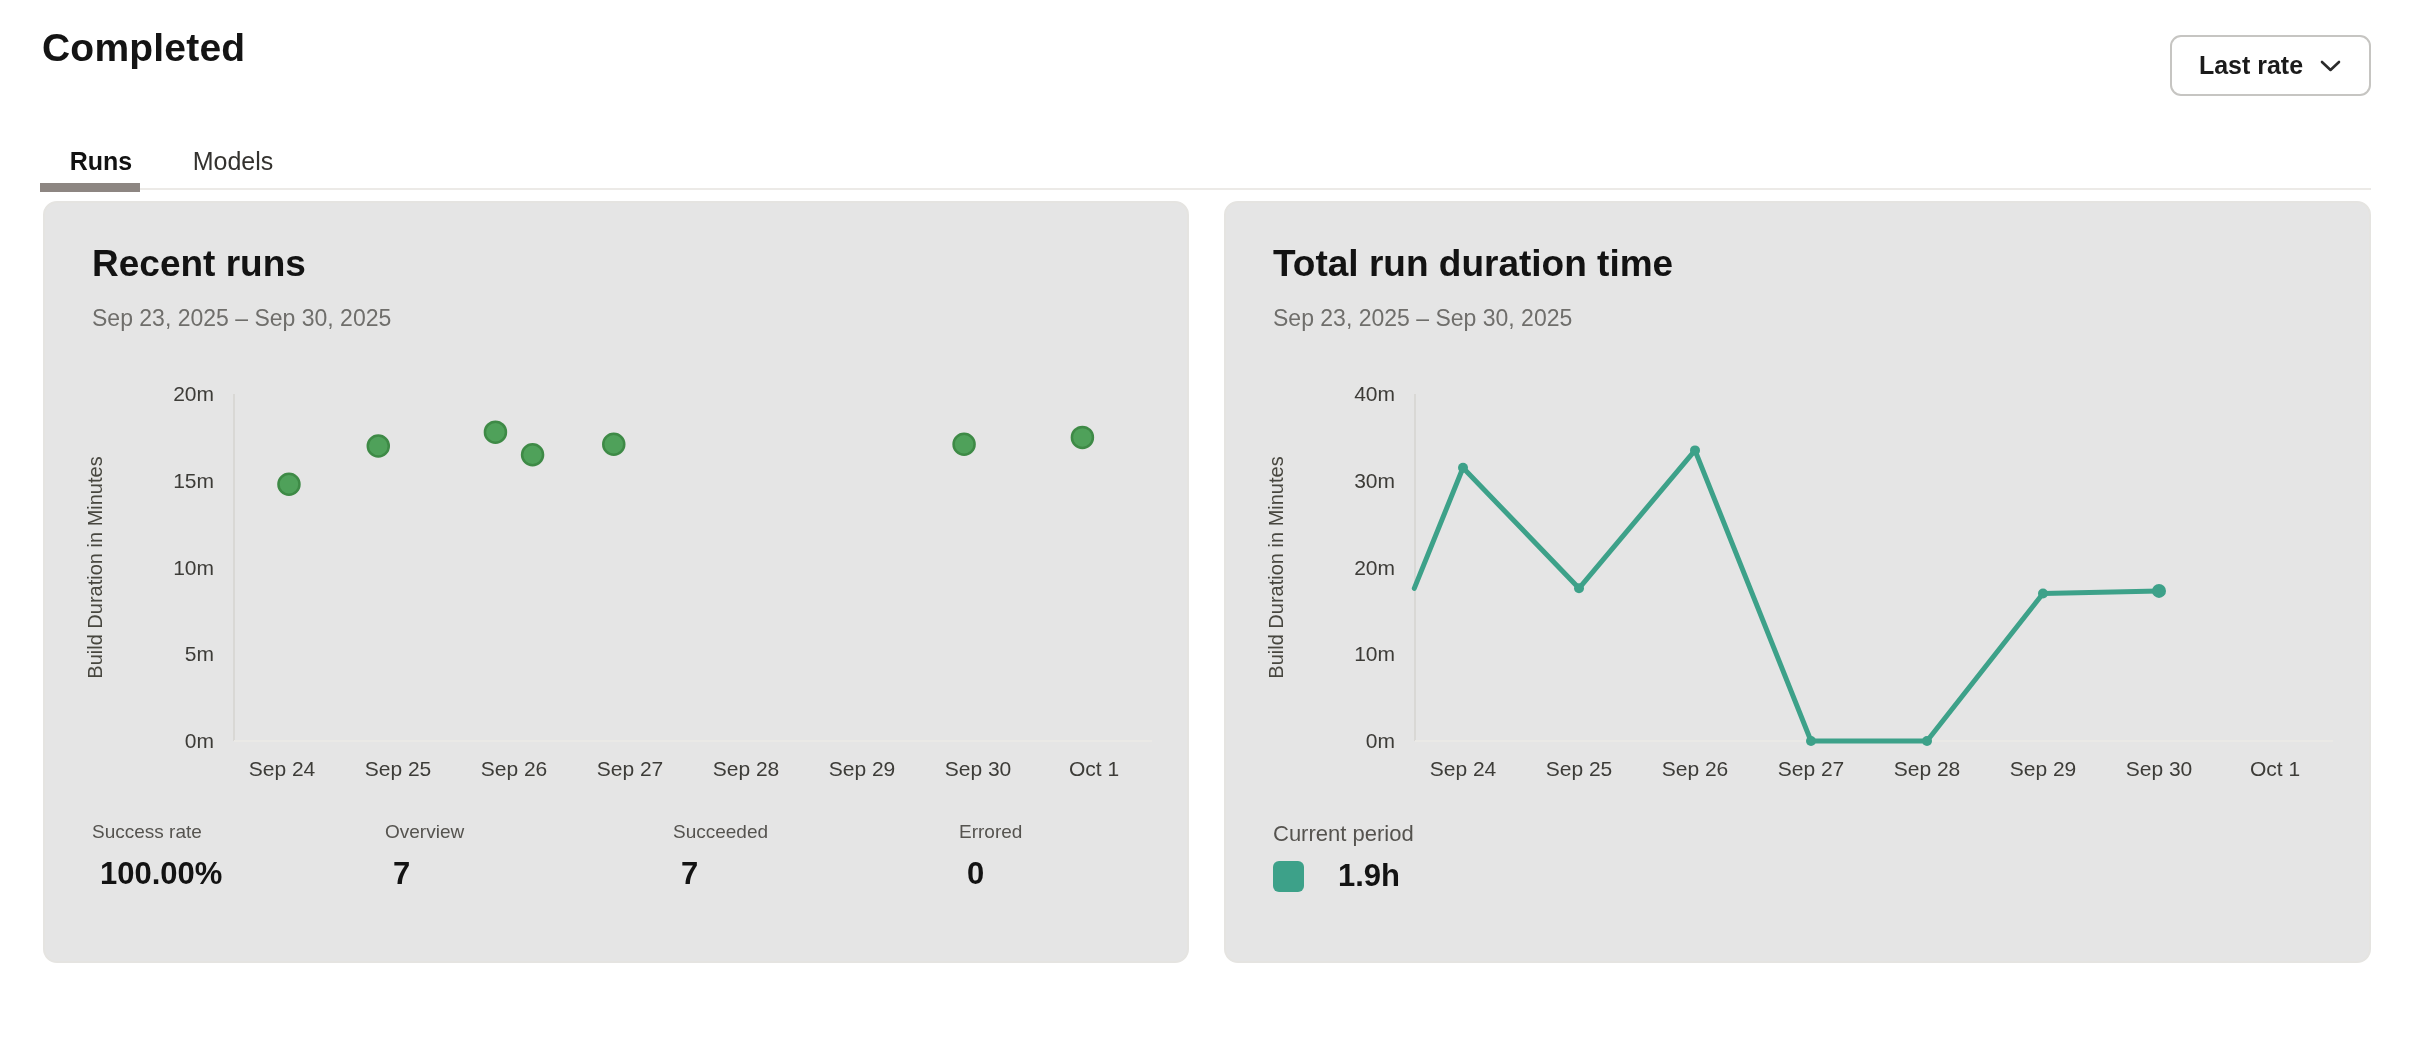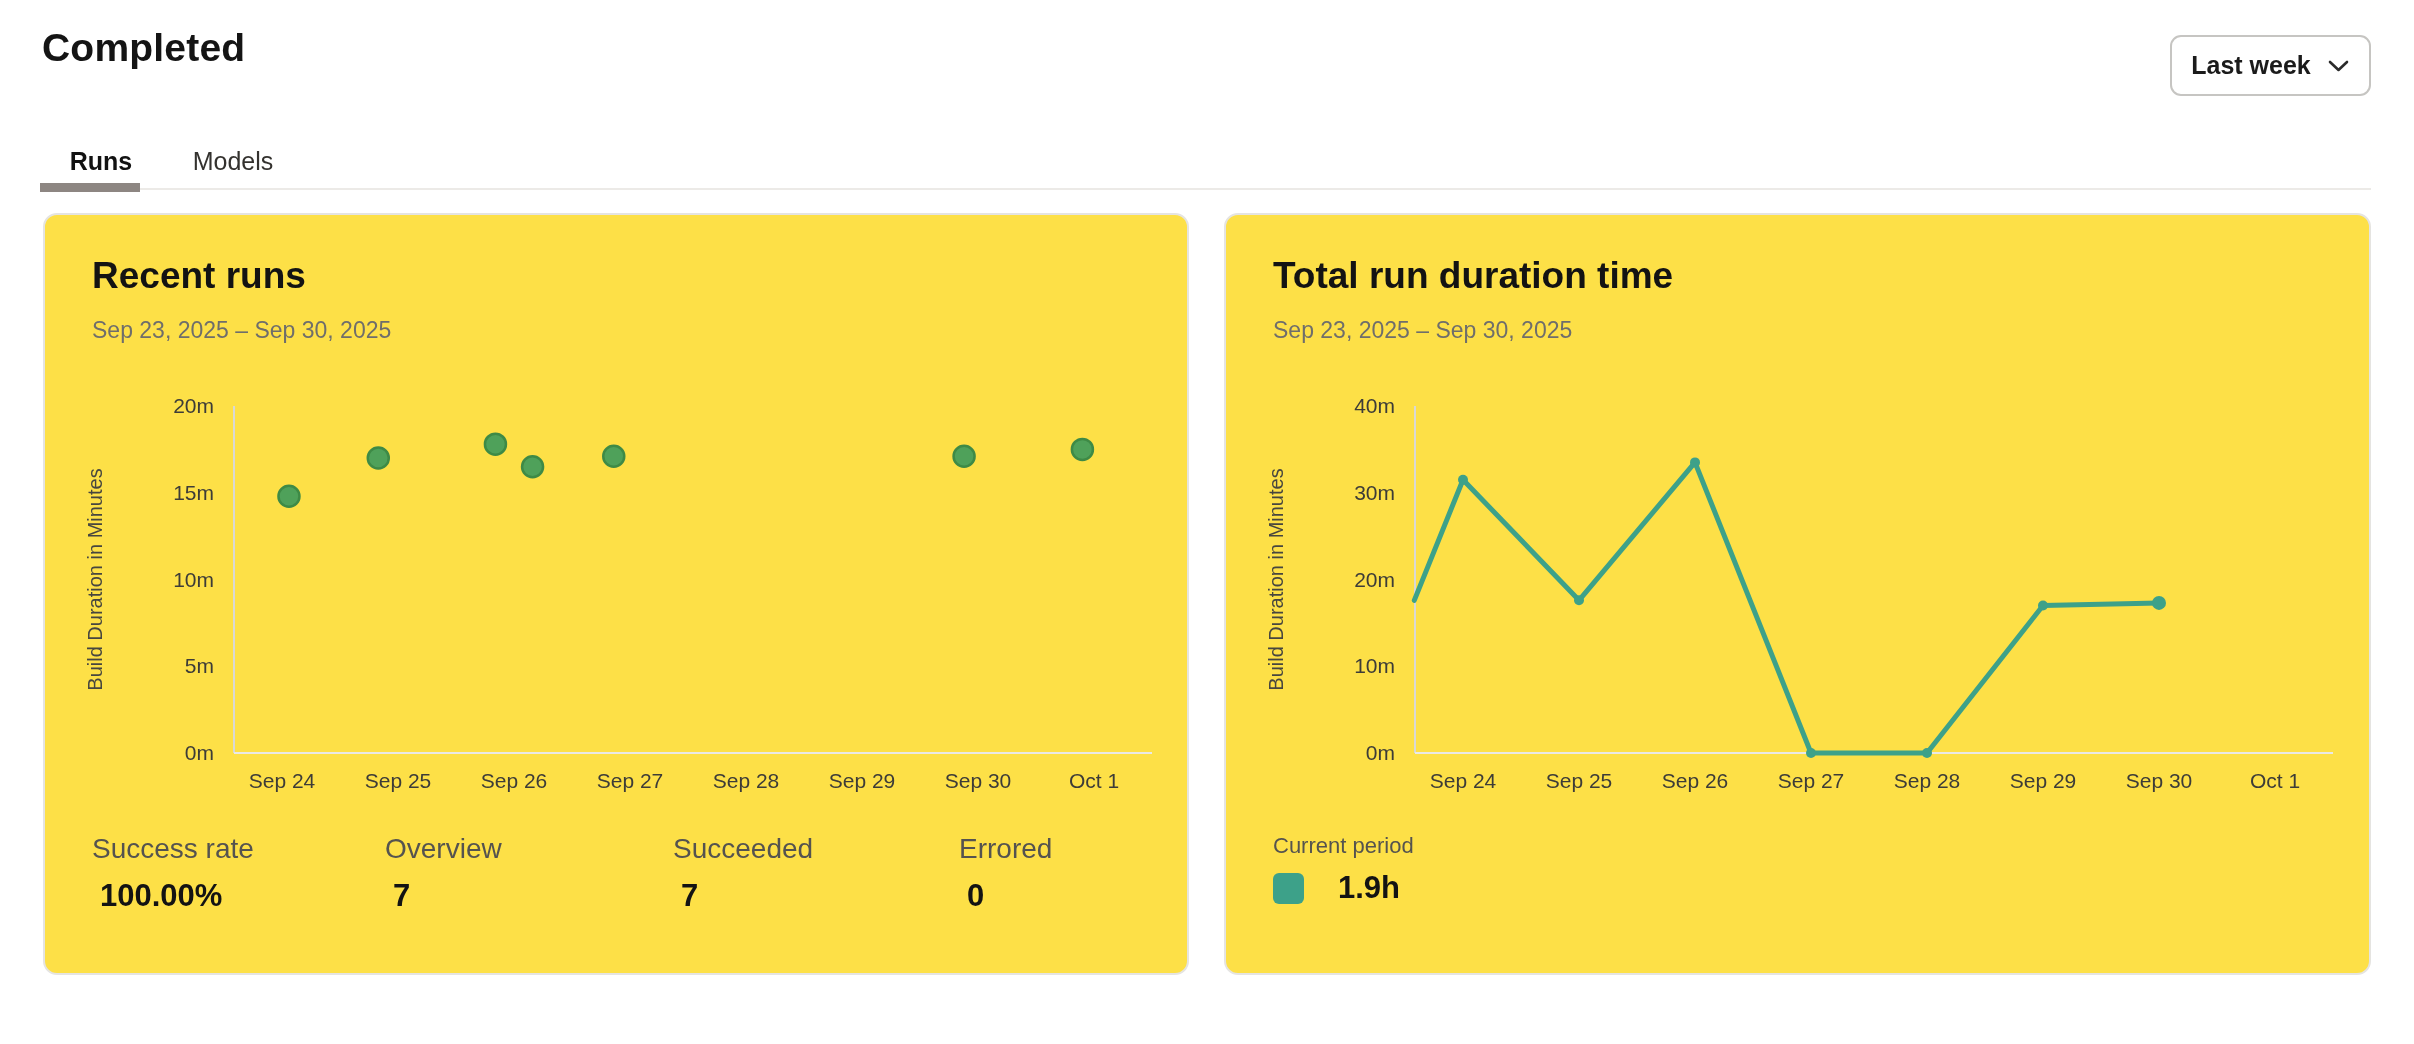--- a/index.html
+++ b/index.html
@@ -20,48 +20,48 @@
   .chevron{display:block}
 
   .tabbar{position:absolute;left:40px;top:136px;width:2331px;height:52px;border-bottom:2px solid #eceae7}
   .tab{position:absolute;top:0;height:50px;display:flex;align-items:center;justify-content:center;
        font-size:25px;color:#34322f;cursor:pointer;background:none;border:none;font-family:inherit;padding:0}
   .tab.active{font-weight:700;color:#121212}
   .tab-runs{left:11px;width:100px}
   .tab-models{left:148px;width:90px}
   .tab-indicator{position:absolute;left:0;top:47px;width:100px;height:9px;background:#8d8682}
 
-  .card{position:absolute;top:213px;width:1146px;height:762px;box-sizing:border-box;
-        background:#fde047;border:2px solid #e5e4e1;border-radius:14px}
+  .card{position:absolute;top:201px;width:1146px;height:762px;box-sizing:border-box;
+        background:#e5e5e5;border:2px solid #e5e4e1;border-radius:14px}
   .card-recent-runs{left:43px}
   .card-total-duration{left:1224px;width:1147px}
   .card-title{position:absolute;left:47px;top:40px;margin:0;font-size:37px;font-weight:700;color:#131313}
   .date-range{position:absolute;left:47px;top:102px;font-size:23px;color:#6f6e6b}
 
   svg.chart{position:absolute;left:0;top:0;width:1142px;height:758px;overflow:visible}
   svg .tick{font-family:"Liberation Sans",sans-serif;font-size:21px;fill:#3d3c38}
   svg .axis-title{font-family:"Liberation Sans",sans-serif;font-size:20px;fill:#47463f}
 
   .stat{position:absolute;top:618px}
   .stat-0{left:47px}.stat-1{left:340px}.stat-2{left:628px}.stat-3{left:914px}
-  .stat-label{font-size:28px;color:#55534f;margin:0 0 13px 0}
+  .stat-label{font-size:19px;color:#55534f;margin:0 0 13px 0}
   .stat-value{font-size:31px;font-weight:700;color:#131313;margin:8px}
 
   .legend-label{position:absolute;left:47px;top:618px;font-size:22px;color:#55534f}
   .legend-row{position:absolute;left:47px;top:655px;display:flex;align-items:center;gap:34px}
   .legend-swatch{width:31px;height:31px;border-radius:6px;background:#3DA189}
   .legend-value{font-size:31px;font-weight:700;color:#131313}
 </style>
 </head>
 <body>
 
 <h1 class="page-title">Completed</h1>
 
 <button class="period-select">
-  <span>Last week</span>
+  <span>Last rate</span>
   <svg class="chevron" width="23" height="14" viewBox="0 0 23 14">
     <path d="M3 3 L11.5 11 L20 3" fill="none" stroke="#2b2b2b" stroke-width="2.6" stroke-linecap="round" stroke-linejoin="round"></path>
   </svg>
 </button>
 
 <nav class="tabbar">
   <button class="tab tab-runs active">Runs</button>
   <button class="tab tab-models">Models</button>
   <div class="tab-indicator"></div>
 </nav>

